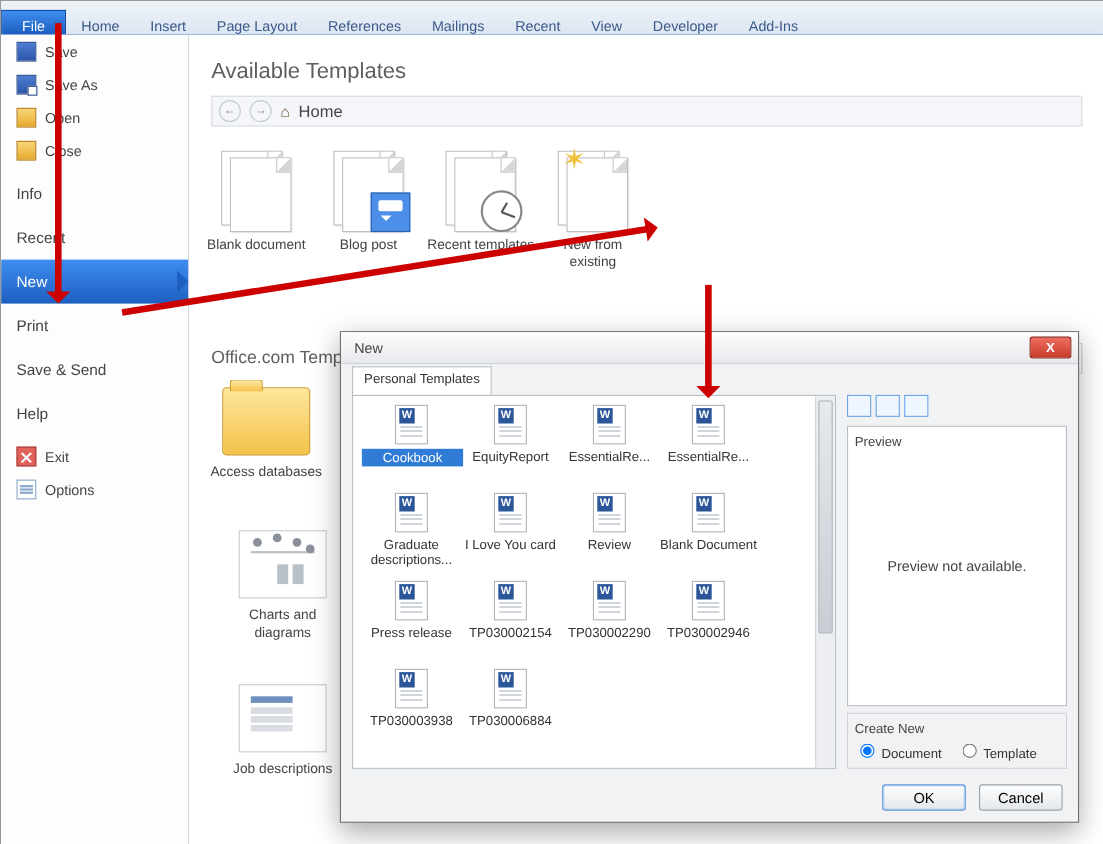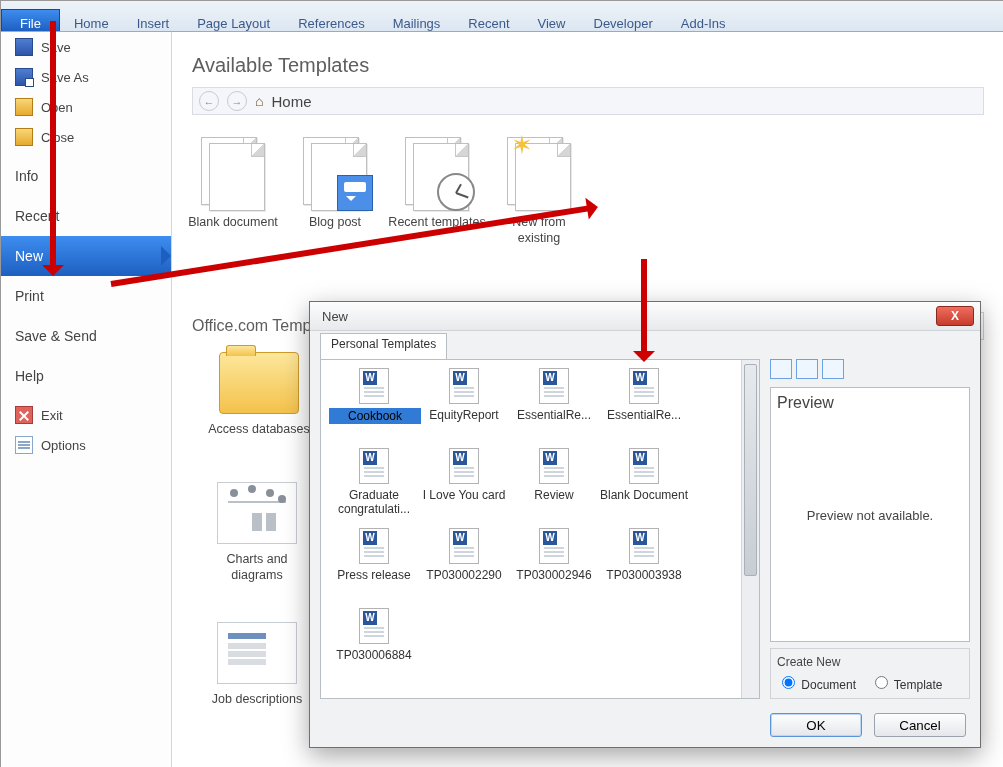--- a/index.html
+++ b/index.html
@@ -86,33 +86,33 @@
   #dialog .tabstrip .tabbtn{height:22px;padding:3px 10px 0;background:#fff;border:1px solid #b9bec5;border-bottom:none;font-size:12px;}
   #dialog .body{position:absolute;left:10px;right:10px;top:57px;bottom:48px;display:flex;gap:10px;}
   #dialog .listpanel{flex:1;border:1px solid #b9bec5;background:#fff;position:relative;overflow:hidden;}
   #dialog .listpanel .scroll{position:absolute;right:0;top:0;bottom:0;width:17px;background:#eceef1;border-left:1px solid #d2d6db;}
   #dialog .listpanel .scroll .thumb{position:absolute;left:2px;right:2px;top:4px;height:210px;background:linear-gradient(#e6e9ed,#c8cdd4);border:1px solid #a9b0b8;border-radius:2px;}
   #dialog .grid{display:flex;flex-wrap:wrap;align-content:flex-start;padding:8px 20px 0 8px;gap:0 0;}
   #dialog .grid .itm{width:90px;height:80px;text-align:center;font-size:12px;cursor:pointer;}
   #dialog .grid .wicon{width:28px;height:34px;margin:0 auto 4px auto;border:1px solid #b3b3b3;background:#fff;position:relative;}
   #dialog .grid .wicon::before{content:"W";position:absolute;left:3px;top:2px;width:14px;height:14px;background:#2b579a;color:#fff;font-size:10px;font-weight:bold;line-height:14px;text-align:center;}
   #dialog .grid .wicon::after{content:"";position:absolute;left:4px;right:4px;bottom:4px;height:12px;background:repeating-linear-gradient(#cfd5dc 0 2px,transparent 2px 4px);}
-  #dialog .grid .itm.sel .cap{background:#2f7bd6;color:#000000;padding:1px 19px;}
+  #dialog .grid .itm.sel .cap{background:#2f7bd6;color:#ffffff;padding:1px 19px;}
   #dialog .grid .cap{display:inline-block;line-height:1.2;}
   #dialog .sidepanel{width:200px;display:flex;flex-direction:column;}
   #dialog .viewbtns{height:22px;display:flex;gap:4px;margin-bottom:6px;}
   #dialog .viewbtns span{width:20px;height:18px;border:1px solid #6da3e6;background:#eef6ff;display:inline-block;}
   #dialog .preview{flex:1;border:1px solid #b9bec5;background:#fff;position:relative;padding:6px;}
-  #dialog .preview .pvlabel{font-size:16px;color:#444;}
+  #dialog .preview .pvlabel{font-size:12px;color:#444;}
   #dialog .preview .pvmsg{position:absolute;left:0;right:0;top:50%;text-align:center;color:#444;transform:translateY(-50%);}
   #dialog .createnew{border:1px solid #cfd3d8;padding:6px;margin-top:6px;background:#f1f2f3;}
   #dialog .createnew .lg{font-size:12px;color:#444;margin-bottom:4px;}
   #dialog .createnew label{font-size:12px;margin-right:10px;}
   #dialog .footer{position:absolute;left:0;right:0;bottom:0;height:44px;display:flex;align-items:center;justify-content:flex-end;gap:12px;padding-right:14px;}
-  #dialog .footer button{width:92px;height:24px;border:1px solid #9aa3ad;background:linear-gradient(#fefefe,#e4e7eb);border-radius:3px;cursor:pointer;}
+  #dialog .footer button{width:76px;height:24px;border:1px solid #9aa3ad;background:linear-gradient(#fefefe,#e4e7eb);border-radius:3px;cursor:pointer;}
   #dialog .footer button.primary{border:1px solid #5a94db;box-shadow:inset 0 0 0 1px #bcd7f5;}
 
   
   .arrow{position:absolute;pointer-events:none;}
   #arrow1{left:49px;top:20px;width:6px;height:252px;background:#c00;}
   #arrow1::after{content:"";position:absolute;left:-8px;bottom:-14px;border:11px solid transparent;border-top-color:#c00;}
   #arrow2line{position:absolute;left:110px;top:280px;width:490px;height:6px;background:#c00;transform-origin:left center;transform:rotate(-9deg);pointer-events:none;}
   #arrow2line::after{content:"";position:absolute;right:-14px;top:-8px;border:11px solid transparent;border-left-color:#c00;}
   #arrow3{left:640px;top:258px;width:6px;height:100px;background:#c00;}
   #arrow3::after{content:"";position:absolute;left:-8px;bottom:-14px;border:11px solid transparent;border-top-color:#c00;}
@@ -239,21 +239,21 @@
           <div class="lbl">New from existing</div>
         </div>
       </div>
 
     <div id="officecom">
       <span>Office.com Templates</span>
       <input placeholder="Search Office.com for templates" style="">
     </div>
 
     <div id="cat-tiles">
-        <div class="bigtile" style="left: 32px; top: 320px;">
+        <div class="bigtile" style="left: 15px; top: 320px;">
           <div class="ico folder"></div>
           <div class="lbl">Access databases</div>
         </div>
         <div class="bigtile" style="left: 30px; top: 450px;">
           <div class="ico chartico">
             <span class="dot" style="left: 12px; top: 6px;"></span>
             <span class="dot" style="left: 30px; top: 2px;"></span>
             <span class="dot" style="left: 48px; top: 6px;"></span>
             <span class="dot" style="left: 60px; top: 12px;"></span>
           </div>
@@ -274,25 +274,26 @@
     <div class="tabstrip">
       <div class="tabbtn">Personal Templates</div>
     </div>
     <div class="body">
       <div class="listpanel">
         <div class="grid" id="tpl-grid">
             <div class="itm sel"><div class="wicon"></div><span class="cap">Cookbook</span></div>
             <div class="itm"><div class="wicon"></div><span class="cap">EquityReport</span></div>
             <div class="itm"><div class="wicon"></div><span class="cap">EssentialRe...</span></div>
             <div class="itm"><div class="wicon"></div><span class="cap">EssentialRe...</span></div>
-            <div class="itm"><div class="wicon"></div><span class="cap">Graduate congratulati...</span></div>
+            <div class="itm"><div class="wicon"></div><span class="cap">Graduate descriptions...</span></div>
             <div class="itm"><div class="wicon"></div><span class="cap">I Love You card</span></div>
             <div class="itm"><div class="wicon"></div><span class="cap">Review</span></div>
             <div class="itm"><div class="wicon"></div><span class="cap">Blank Document</span></div>
             <div class="itm"><div class="wicon"></div><span class="cap">Press release</span></div>
+            <div class="itm"><div class="wicon"></div><span class="cap">TP030002154</span></div>
             <div class="itm"><div class="wicon"></div><span class="cap">TP030002290</span></div>
             <div class="itm"><div class="wicon"></div><span class="cap">TP030002946</span></div>
             <div class="itm"><div class="wicon"></div><span class="cap">TP030003938</span></div>
             <div class="itm"><div class="wicon"></div><span class="cap">TP030006884</span></div>
           </div>
         <div class="scroll">
             <div class="thumb"></div>
           </div>
       </div>
       <div class="sidepanel">

